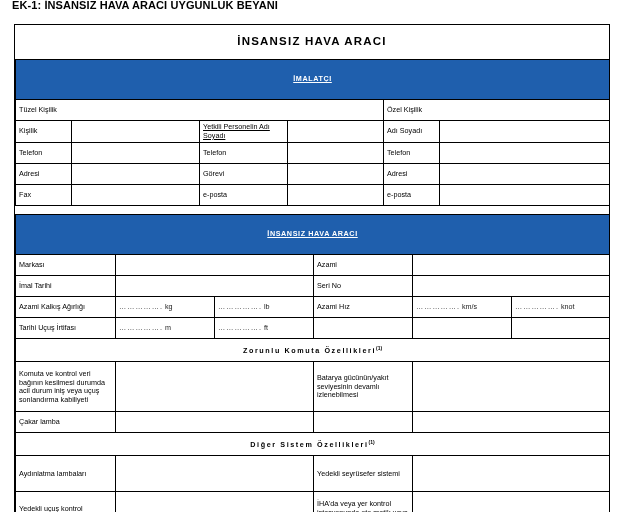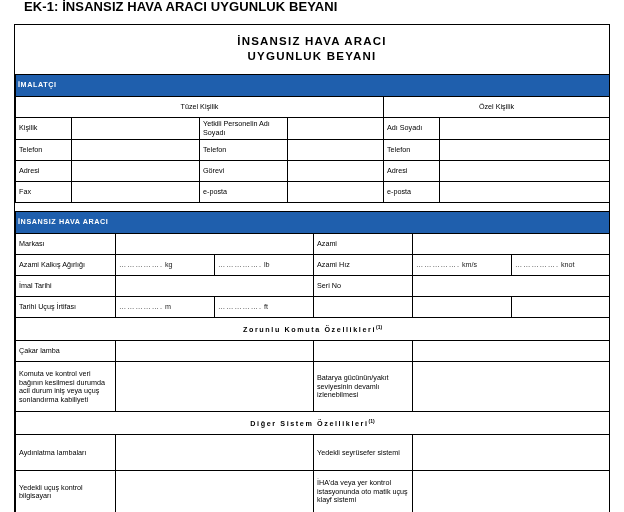--- a/index.html
+++ b/index.html
@@ -15,23 +15,23 @@
     overflow: hidden;
   }
   .page {
     position: relative;
     width: 624px;
     height: 512px;
     box-sizing: border-box;
   }
   .doc-header {
     position: absolute;
-    left: 24px;
+    left: 12px;
     top: -1px;
-    font-size: 13px;
+    font-size: 11px;
     font-weight: bold;
     letter-spacing: 0.1px;
     white-space: nowrap;
   }
   .sheet {
     position: absolute;
     left: 14px;
     top: 24px;
     width: 596px;
     border: 1px solid #000000;
@@ -60,27 +60,29 @@
     padding: 2px 3px;
     height: 16px;
     vertical-align: middle;
     line-height: 8.5px;
     overflow: hidden;
   }
   .band {
     background: #1F5FAD;
     color: #ffffff;
     font-weight: bold;
+    text-align: center;
     font-size: 8.2px;
     letter-spacing: 0.6px;
     height: 13px !important;
-    padding: 4px 2px !important;
+    padding: 13px 2px !important;
+    text-decoration: underline;
   }
   .sub-head {
-    text-align: center;
+    text-align: left;
     font-size: 7.2px;
   }
   .section-title {
     text-align: center;
     font-size: 7.4px;
     font-weight: bold;
     letter-spacing: 1.6px;
     padding: 3px 2px !important;
     border-left: 1px solid #000 !important;
     border-right: 1px solid #000 !important;
@@ -93,38 +95,37 @@
     font-size: 8.8px;
     color: #222222;
     white-space: nowrap;
   }
   .unit-cell .dots {
     letter-spacing: 1px;
   }
   .tall { height: 44px !important; vertical-align: top; padding-top: 3px !important; }
   .tall2 { height: 30px !important; vertical-align: top; padding-top: 3px !important; margin-left: 20px; }
   .tall3 { height: 36px !important; vertical-align: top; padding-top: 3px !important; }
-  .vtop { vertical-align: top; }
+  .vtop { vertical-align: top; text-decoration: underline; }
   .gap {
     height: 8px;
     background: #ffffff;
   }
 </style>
 </head>
 <body>
 
 <div class="page">
 
   <div class="doc-header">EK-1: İNSANSIZ HAVA ARACI UYGUNLUK BEYANI</div>
 
   <div class="sheet">
 
     <div class="title-block">
       <div class="title-line">İNSANSIZ HAVA ARACI</div>
-      <div class="title-line">UYGUNLUK BEYANI</div>
     </div>
 
     <table class="grid">
       <colgroup>
         <col style="width:56px">
         <col style="width:128px">
         <col style="width:88px">
         <col style="width:96px">
         <col style="width:56px">
         <col style="width:170px">
@@ -187,44 +188,44 @@
           <tr>
         <td class="band" colspan="6">İNSANSIZ HAVA ARACI</td>
       </tr>
       <tr>
         <td>Markası</td>
         <td colspan="2"></td>
         <td>Azami</td>
         <td colspan="2"></td>
       </tr>
       <tr>
+        <td>İmal Tarihi</td>
+        <td colspan="2"></td>
+        <td>Seri No</td>
+        <td colspan="2"></td>
+      </tr>
+      <tr>
         <td>Azami Kalkış Ağırlığı</td>
         <td class="unit-cell">
           <span class="dots">…………….</span>
           <span>kg</span>
         </td>
         <td class="unit-cell">
           <span class="dots">…………….</span>
           <span>lb</span>
         </td>
         <td>Azami Hız</td>
         <td class="unit-cell">
           <span class="dots">…………….</span>
           <span>km/s</span>
         </td>
         <td class="unit-cell">
           <span class="dots">…………….</span>
           <span>knot</span>
         </td>
-      </tr>
-      <tr>
-        <td>İmal Tarihi</td>
-        <td colspan="2"></td>
-        <td>Seri No</td>
-        <td colspan="2"></td>
       </tr>
       <tr>
         <td>Tarihi Uçuş İrtifası</td>
         <td class="unit-cell">
           <span class="dots">…………….</span>
           <span>m</span>
         </td>
         <td class="unit-cell">
           <span class="dots">…………….</span>
           <span>ft</span>
@@ -233,30 +234,30 @@
         <td></td>
         <td></td>
       </tr>
 
       <tr>
         <td class="section-title" colspan="6">
           <span>Zorunlu Komuta Özellikleri</span><sup>(1)</sup>
         </td>
       </tr>
       <tr>
+        <td class="tall">Komuta ve kontrol veri bağının kesilmesi durumda acil durum iniş veya uçuş sonlandırma kabiliyeti</td>
+        <td class="tall" colspan="2"></td>
+        <td class="tall">Batarya gücünün/yakıt seviyesinin devamlı izlenebilmesi</td>
+        <td class="tall" colspan="2"></td>
+      </tr>
+      <tr>
         <td>Çakar lamba</td>
         <td colspan="2"></td>
         <td></td>
         <td colspan="2"></td>
-      </tr>
-      <tr>
-        <td class="tall">Komuta ve kontrol veri bağının kesilmesi durumda acil durum iniş veya uçuş sonlandırma kabiliyeti</td>
-        <td class="tall" colspan="2"></td>
-        <td class="tall">Batarya gücünün/yakıt seviyesinin devamlı izlenebilmesi</td>
-        <td class="tall" colspan="2"></td>
       </tr>
 
       <tr>
         <td class="section-title" colspan="6">
           <span>Diğer Sistem Özellikleri</span><sup>(1)</sup>
         </td>
       </tr>
       <tr>
         <td class="tall2">Aydınlatma lambaları</td>
         <td class="tall2" colspan="2"></td>

